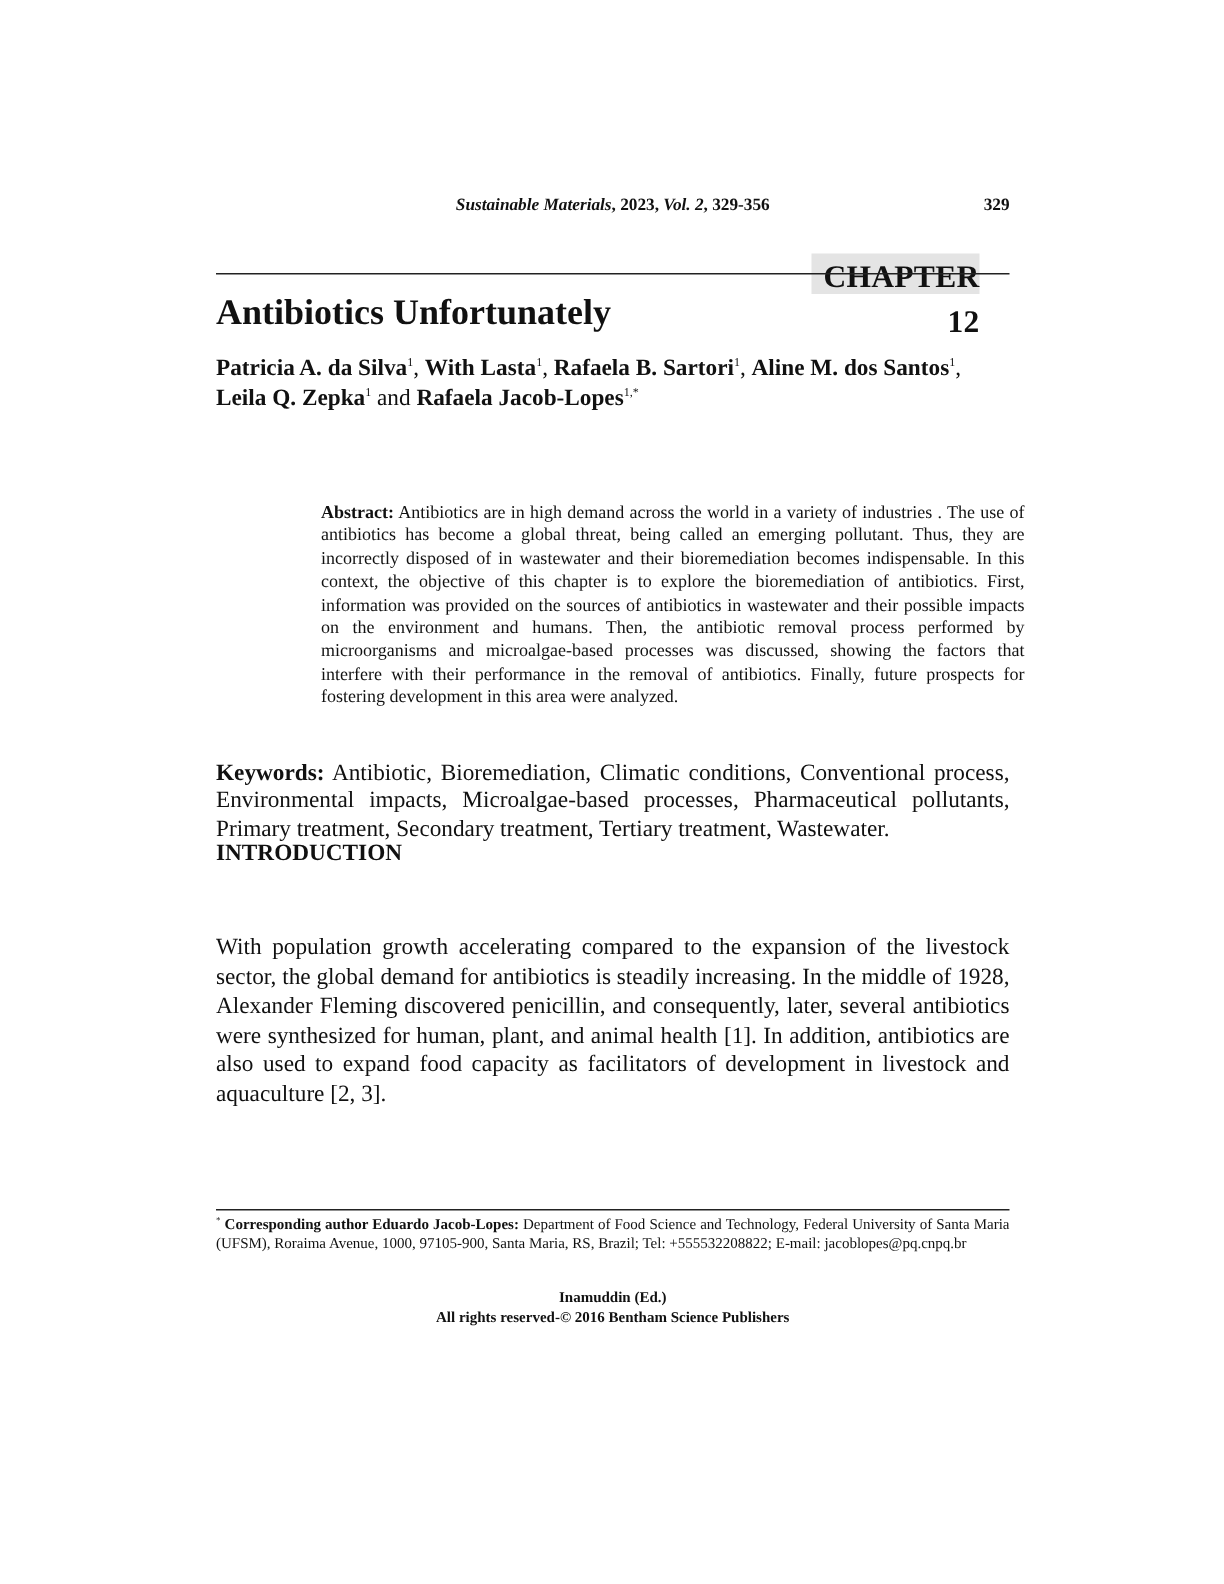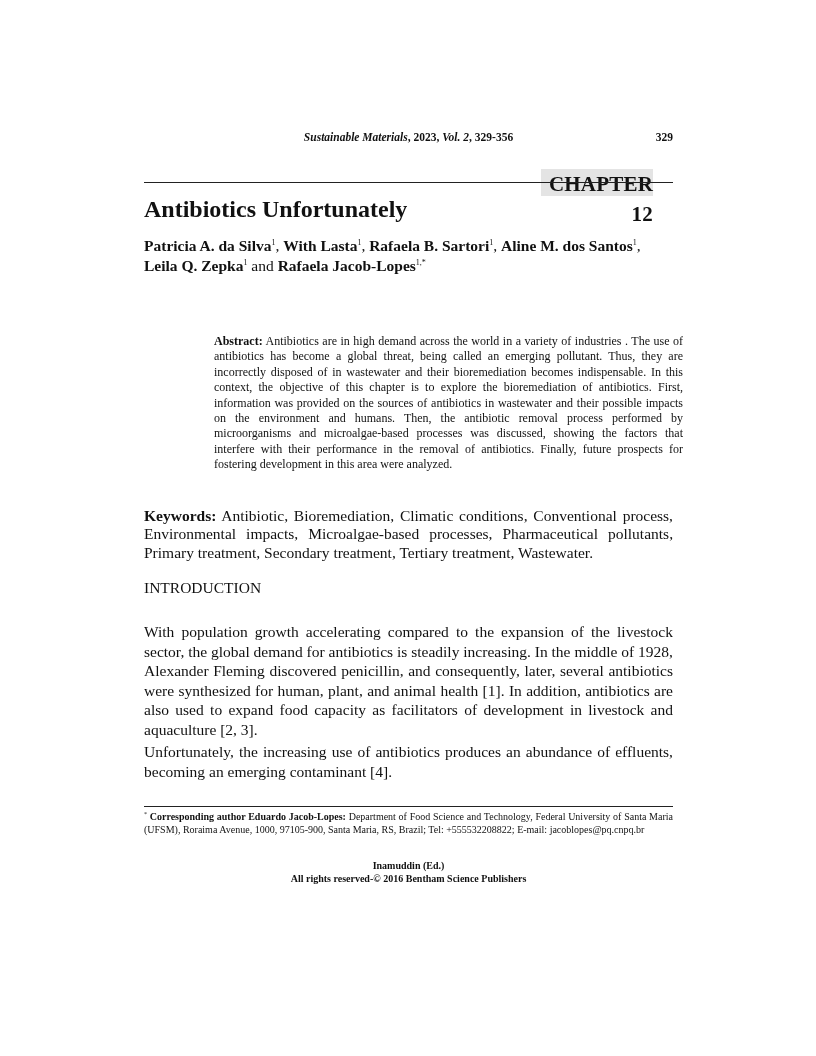--- a/index.html
+++ b/index.html
@@ -17,21 +17,21 @@
   .title { left: 144px; top: 196px; font-size: 24px; font-weight: bold; }
   .authors { left: 144px; top: 236px; width: 529px; font-size: 15.5px; line-height: 20px; text-align: justify; }
   .authors b { font-weight: bold; }
   .authors sup { font-size: 8px; vertical-align: 6px; line-height: 0; font-weight: normal; }
   .affil { left: 144px; top: 278px; width: 529px; font-size: 12.2px; font-style: italic; line-height: 15.5px; text-align: justify; text-align-last: left; }
   .affil sup { font-size: 7px; vertical-align: 5px; line-height: 0; }
   .abstract { left: 174px; top: 334px; width: 469px; font-size: 12px; line-height: 15.4px; text-align: justify; margin-left: 40px; }
   .abstract .label { font-weight: bold; }
   .keywords { left: 144px; top: 507px; width: 529px; font-size: 15.5px; line-height: 18.4px; text-align: justify; }
   .keywords .label { font-weight: bold; }
-  .section-heading { left: 144px; top: 579px; font-size: 15.5px; font-weight: normal; }
+  .section-heading { left: 144px; top: 560px; font-size: 15.5px; font-weight: bold; }
   .para { left: 144px; width: 529px; font-size: 15.5px; line-height: 19.5px; text-align: justify; }
   .p1 { top: 622px; }
   .p2 { top: 742px; }
   .footnote-rule { left: 144px; top: 806px; width: 529px; height: 1px; background: #222; }
   .footnote { left: 144px; top: 810px; width: 529px; font-size: 10px; line-height: 13.2px; text-align: justify; }
   .footnote .label { font-weight: bold; }
   .footnote sup { font-size: 6px; vertical-align: 4px; line-height: 0; }
   .imprint { left: 144px; top: 859px; width: 529px; text-align: center; font-size: 10px; font-weight: bold; line-height: 13px; }
   .last-just { text-align-last: left; }
 </style>
@@ -55,21 +55,20 @@
   </div>
 
 
   <div class="abs abstract last-just"><span class="label">Abstract:</span><span>  Antibiotics are in high demand across the world in a variety of industries  . The use of antibiotics has become a global threat, being called an emerging pollutant. Thus, they are incorrectly disposed of in wastewater and their bioremediation becomes indispensable. In this context, the objective of this chapter is to explore the bioremediation of antibiotics. First, information was provided on the sources of antibiotics in wastewater and their possible impacts on the environment and humans. Then, the antibiotic removal process performed by microorganisms and microalgae-based processes was discussed, showing the factors that interfere with their performance in the removal of antibiotics. Finally, future prospects for fostering development in this area were analyzed.</span></div>
 
   <div class="abs keywords last-just"><span class="label">Keywords:</span><span> Antibiotic, Bioremediation, Climatic conditions, Conventional process, Environmental impacts, Microalgae-based processes, Pharmaceutical pollutants, Primary treatment, Secondary treatment, Tertiary treatment, Wastewater.</span></div>
 
   <div class="abs section-heading">INTRODUCTION</div>
 
   <div class="abs para p1 last-just">With population growth accelerating compared to the expansion of the livestock sector, the global demand for antibiotics is steadily increasing. In the middle of 1928, Alexander Fleming discovered penicillin, and consequently, later, several antibiotics were synthesized for human, plant, and animal health [1]. In addition, antibiotics are also used to expand food capacity as facilitators of development in livestock and aquaculture [2, 3].</div>
-  <div class="abs para p2 last-just">Unfortunately, the increasing use of antibiotics produces an abundance of effluents, becoming an emerging contaminant [4].</div>
 
   <div class="abs footnote-rule"></div>
   <div class="abs footnote last-just"><sup>*</sup><span class="label"> Corresponding author Eduardo Jacob-Lopes:</span><span> Department of Food Science and Technology, Federal University of Santa Maria (UFSM), Roraima Avenue, 1000, 97105-900, Santa Maria, RS, Brazil; Tel: +555532208822; E-mail: jacoblopes@pq.cnpq.br</span></div>
 
   <div class="abs imprint">
     <div>Inamuddin (Ed.)</div>
     <div>All rights reserved-© 2016 Bentham Science Publishers</div>
   </div>
 
 </div>

